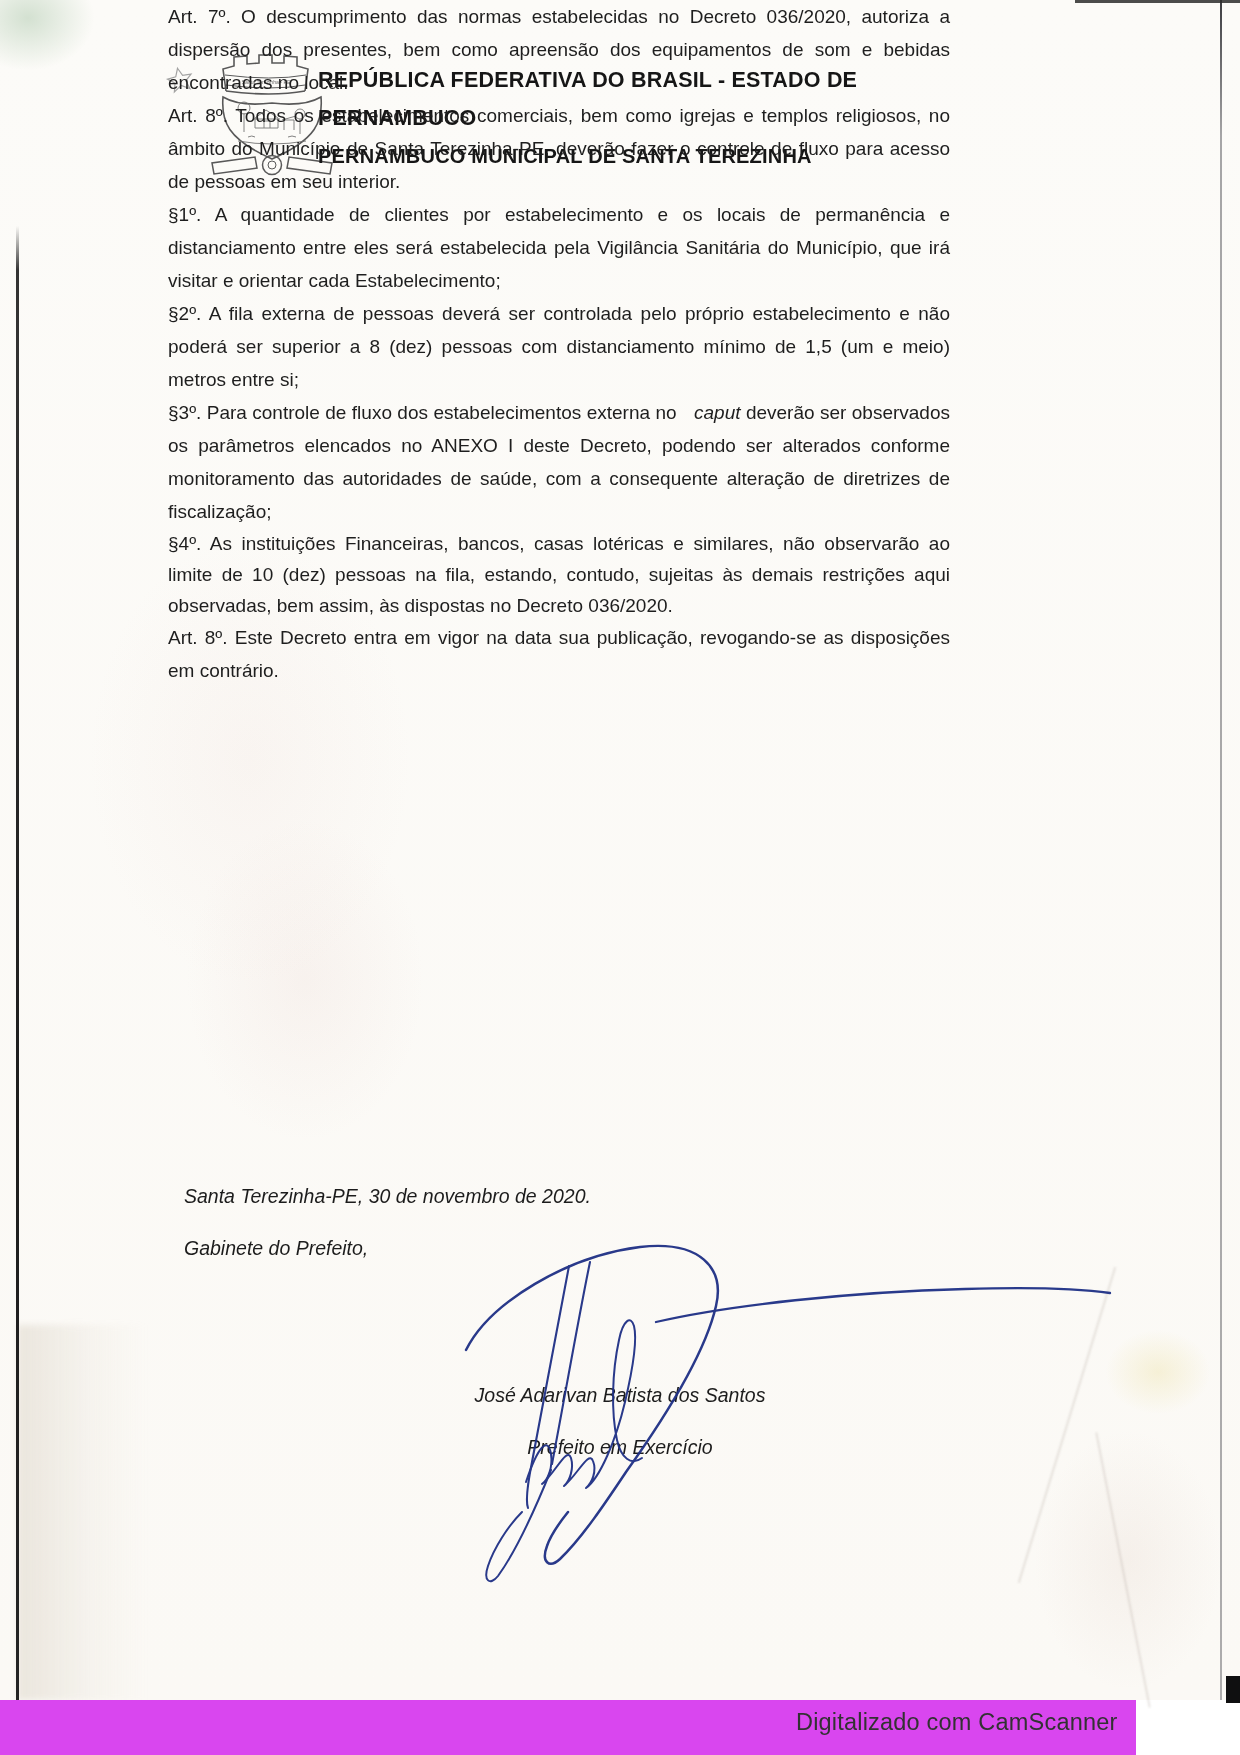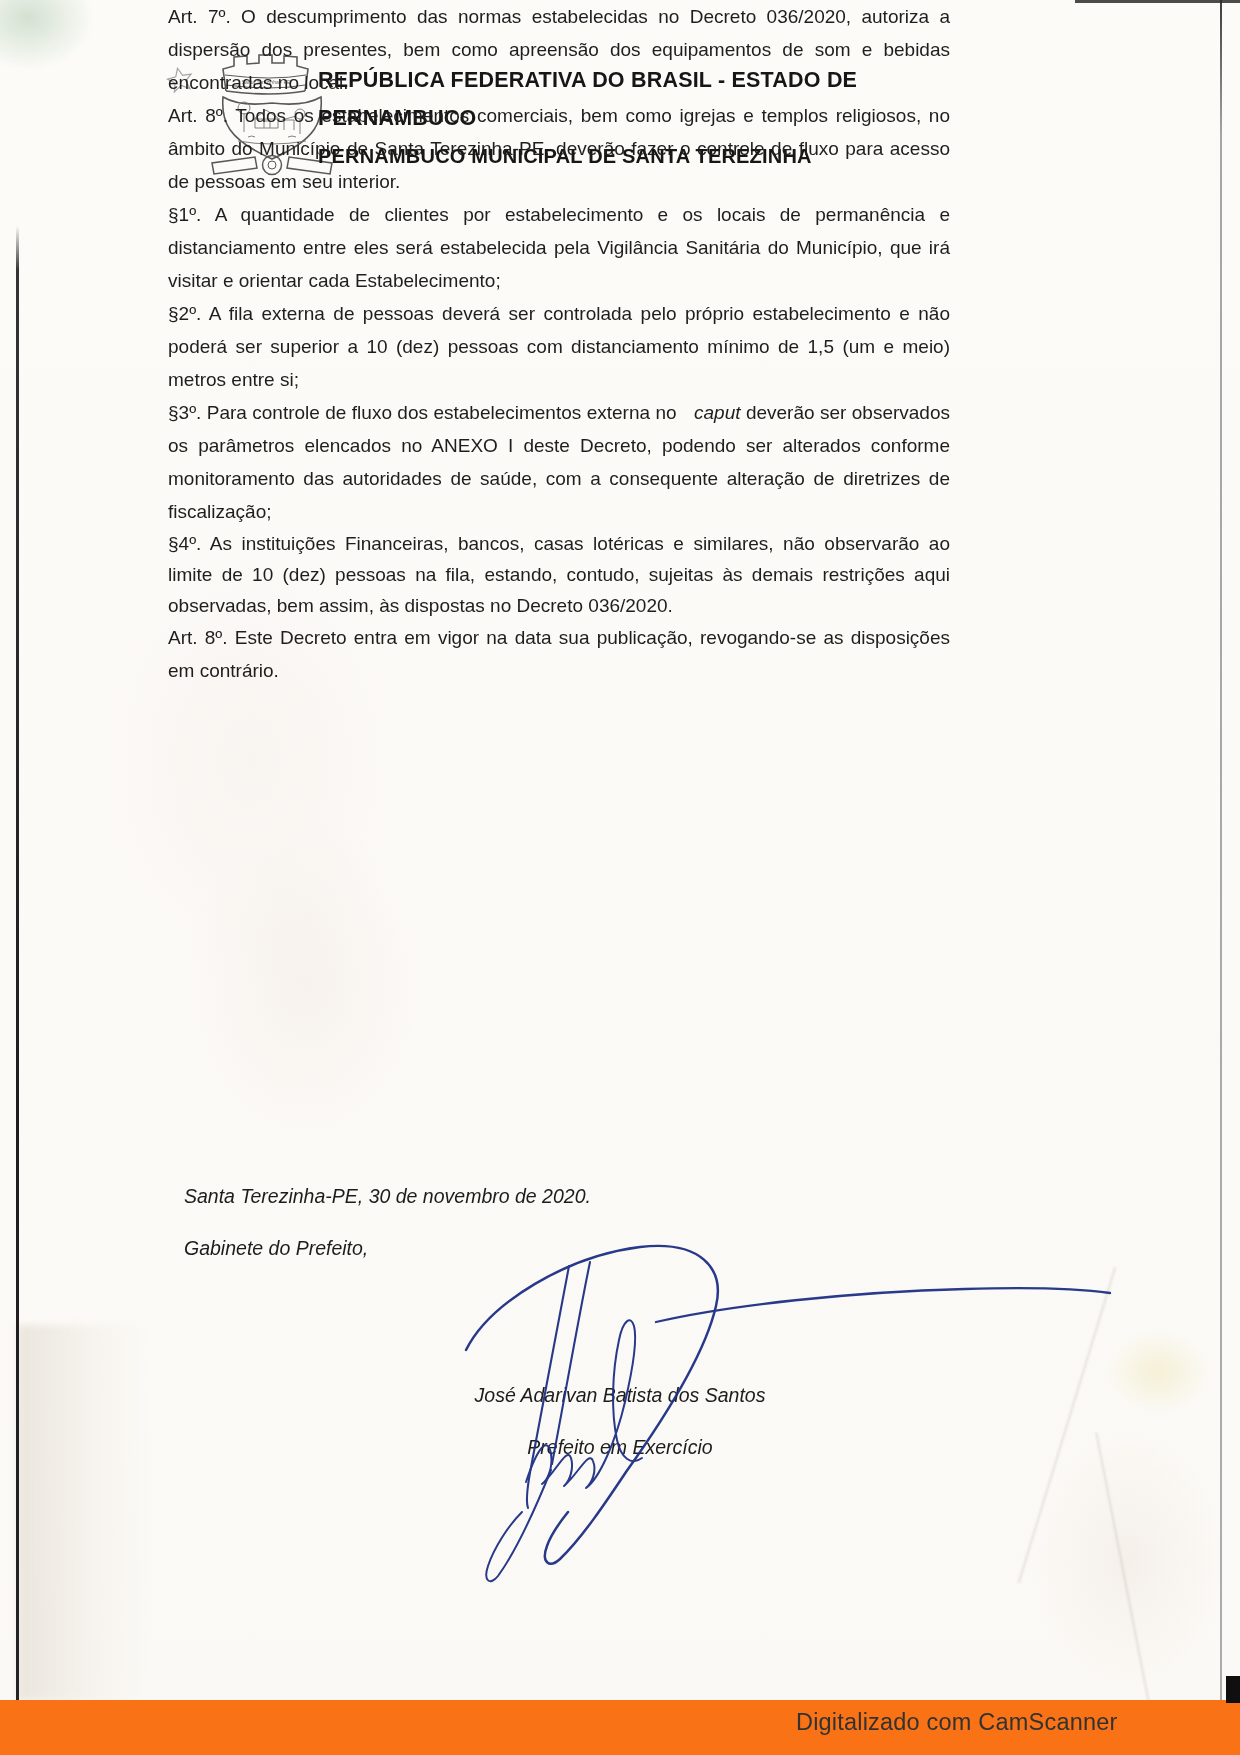--- a/index.html
+++ b/index.html
@@ -65,21 +65,21 @@
   .office{top:1237px;}
 
   .signer{position:absolute;left:400px;width:440px;text-align:center;font-style:italic;
           font-size:19.5px;color:#1c1c1c;z-index:2;}
   .signer-name{top:1384px;}
   .signer-title{top:1436px;}
 
   .sig-svg{position:absolute;left:420px;top:1140px;z-index:5;}
 
   
-  .footer{position:absolute;left:0;top:1700px;width:1240px;height:55px;background:#f97316;}
+  .footer{position:absolute;left:0;top:1700px;width:1136px;height:55px;background:#d946ef;}
   .footer-text{position:absolute;left:796px;top:9px;font-size:23.5px;color:#323232;letter-spacing:.2px;}
 </style>
 </head>
 <body>
 
 <div class="page">
 
   <div class="paper">
 
     <div class="left-texture"></div>
@@ -132,21 +132,21 @@
 
     <div class="titles">
       <div class="title-main">REPÚBLICA FEDERATIVA DO BRASIL - ESTADO DE PERNAMBUCO</div>
       <div class="title-sub">PERNAMBUCO MUNICIPAL DE SANTA TEREZINHA</div>
     </div>
 
     <div class="doc-body">
       <p class="p1">Art. 7º. O descumprimento das normas estabelecidas no Decreto 036/2020, autoriza a dispersão dos presentes, bem como apreensão dos equipamentos de som e bebidas encontradas no local.</p>
       <p class="p2">Art. 8º. Todos os estabelecimentos comerciais, bem como igrejas e templos religiosos, no âmbito do Município de Santa Terezinha-PE, deverão fazer o controle de fluxo para acesso de pessoas em seu interior.</p>
       <p class="p3">§1º. A quantidade de clientes por estabelecimento e os locais de permanência e distanciamento entre eles será estabelecida pela Vigilância Sanitária do Município, que irá visitar e orientar cada Estabelecimento;</p>
-      <p class="p4">§2º. A fila externa de pessoas deverá ser controlada pelo próprio estabelecimento e não poderá ser superior a 10 (dez) pessoas com distanciamento mínimo de 1,5 (um e meio) metros entre si;</p>
+      <p class="p4">§2º. A fila externa de pessoas deverá ser controlada pelo próprio estabelecimento e não poderá ser superior a 8 (dez) pessoas com distanciamento mínimo de 1,5 (um e meio) metros entre si;</p>
       <p class="p5"><span>§3º. Para controle de fluxo dos estabelecimentos externa no </span><span class="em-caput">caput</span><span> deverão ser observados os parâmetros elencados no ANEXO I deste Decreto, podendo ser alterados conforme monitoramento das autoridades de saúde, com a consequente alteração de diretrizes de fiscalização;</span></p>
       <p class="p6">§4º. As instituições Financeiras, bancos, casas lotéricas e similares, não observarão ao limite de 10 (dez) pessoas na fila, estando, contudo, sujeitas às demais restrições aqui observadas, bem assim, às dispostas no Decreto 036/2020.</p>
       <p class="p7">Art. 8º. Este Decreto entra em vigor na data sua publicação, revogando-se as disposições em contrário.</p>
     </div>
 
     <div class="closing-line place-date">Santa Terezinha-PE, 30 de novembro de 2020.</div>
     <div class="closing-line office">Gabinete do Prefeito,</div>
 
     <div class="signer signer-name">José Adarivan Batista dos Santos</div>
     <div class="signer signer-title">Prefeito em Exercício</div>

